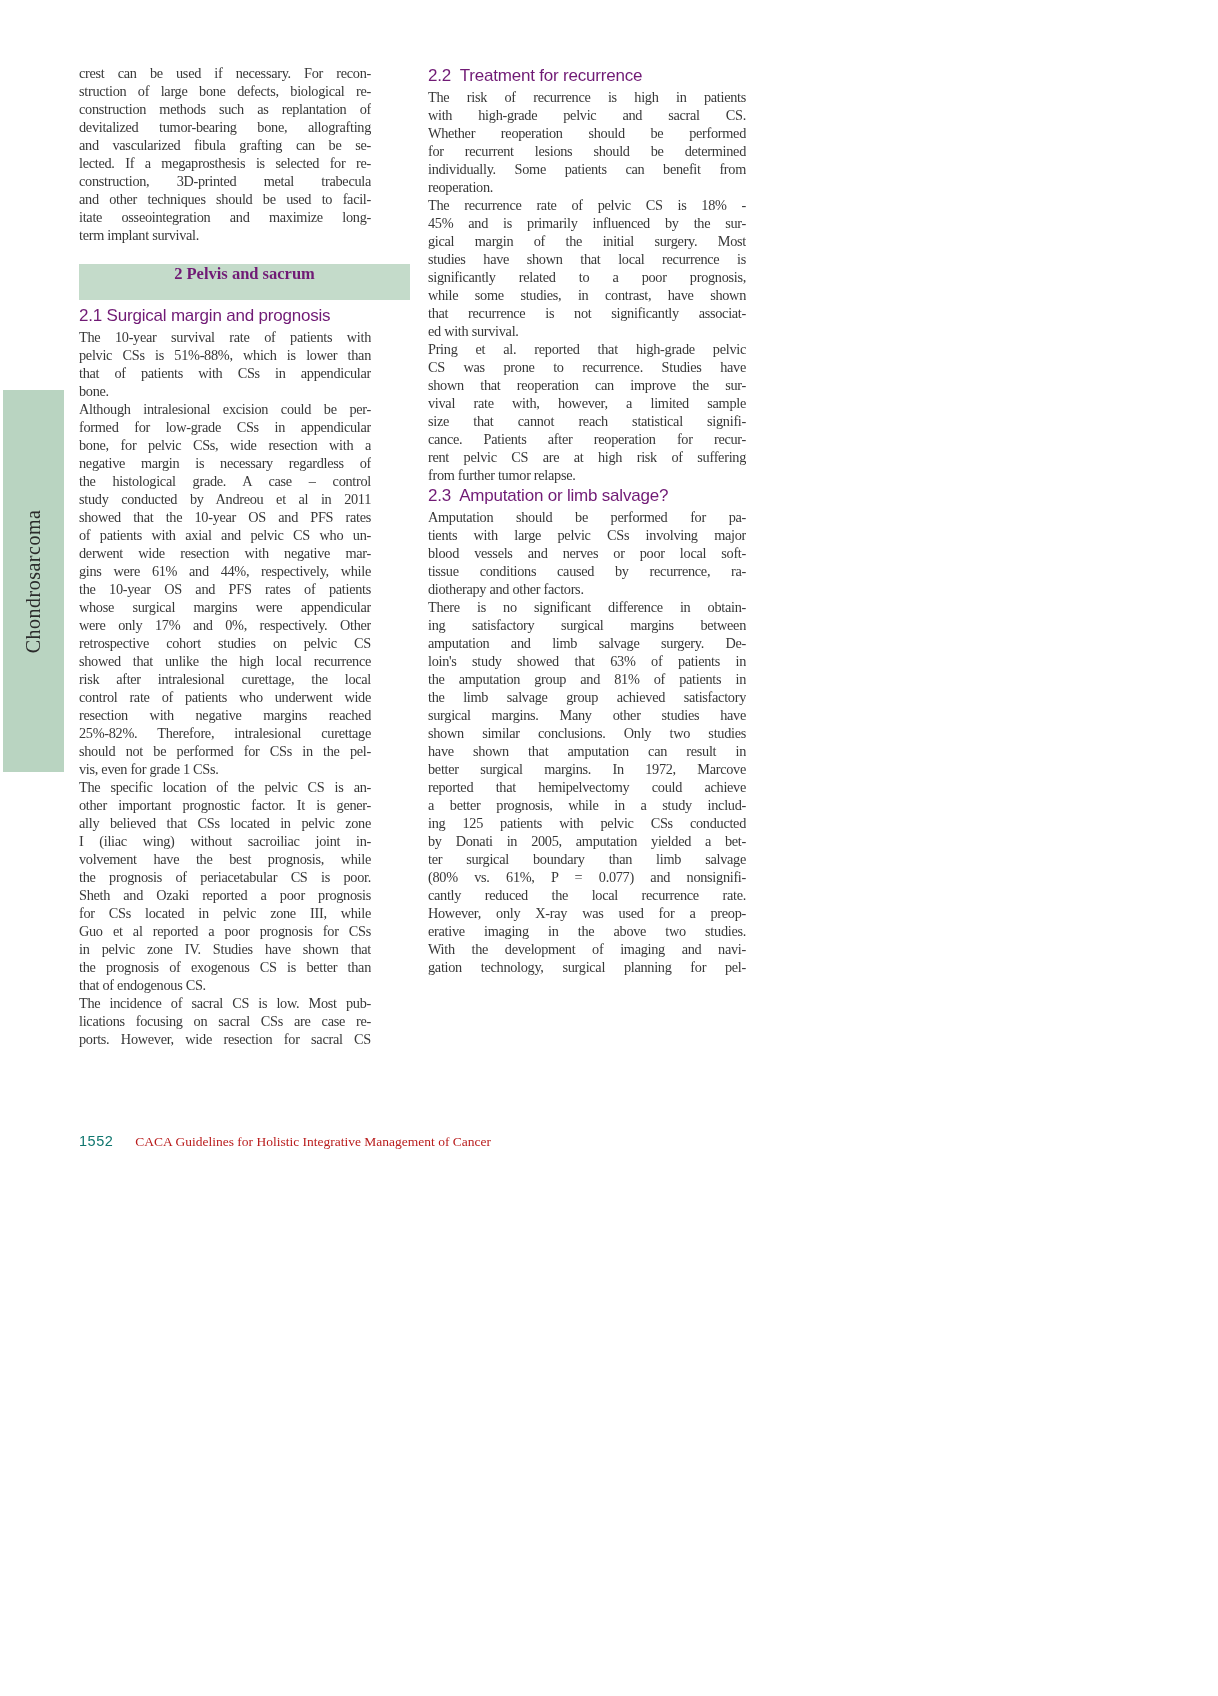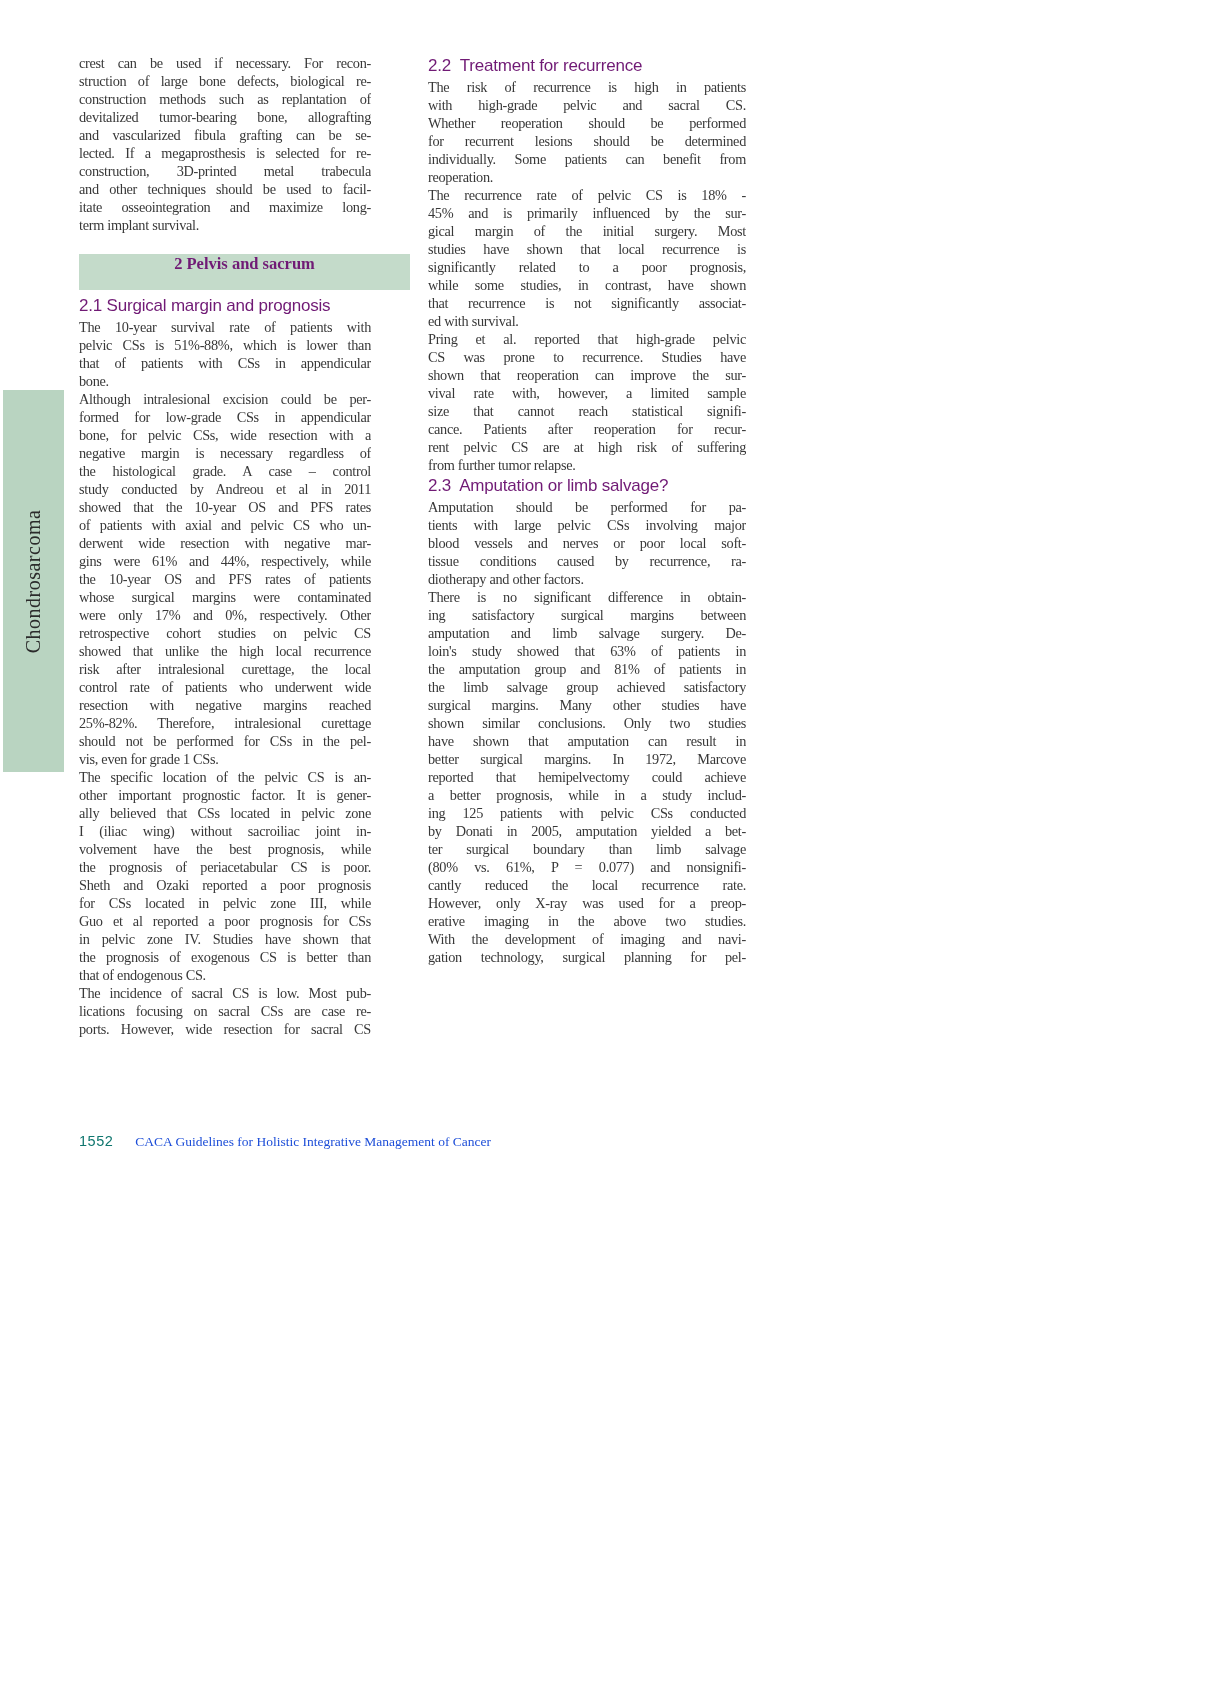--- a/index.html
+++ b/index.html
@@ -25,21 +25,21 @@
   .side-label {
     transform: rotate(-90deg);
     white-space: nowrap;
     font: 20px "Liberation Serif", serif;
     letter-spacing: 0.5px;
     color: #2b2b2b;
   }
   
   .col {
     position: absolute;
-    top: 54px;
+    top: 64px;
     font-size: 14.3px;
     letter-spacing: -0.3px;
   }
   .col-left  { left: 79px;  width: 292px; }
   .col-right { left: 428px; width: 318px; }
   .para { margin: 0; }
   .line {
     height: 18px; line-height: 18px;
     overflow: hidden;
     text-align: left;
@@ -74,21 +74,21 @@
     height: 18px; line-height: 18px;
     white-space: nowrap;
   }
   .page-num {
     font: 14.5px "Liberation Sans", sans-serif;
     letter-spacing: 0.5px;
     color: #0f766e;
   }
   .footer-title {
     font: 13.5px "Liberation Serif", serif;
-    color: #1d4ed8;
+    color: #b91c1c;
     margin-left: 22px;
   }
 </style>
 </head>
 <body>
 
 <div class="canvas">
 
   <div class="side-tab">
     <span class="side-label">Chondrosarcoma</span>
@@ -120,21 +120,21 @@
         <div class="line j">formed for low-grade CSs in appendicular</div>
         <div class="line j">bone, for pelvic CSs, wide resection with a</div>
         <div class="line j">negative margin is necessary regardless of</div>
         <div class="line j">the histological grade. A case – control</div>
         <div class="line j">study conducted by Andreou et al in 2011</div>
         <div class="line j">showed that the 10-year OS and PFS rates</div>
         <div class="line j">of patients with axial and pelvic CS who un-</div>
         <div class="line j">derwent wide resection with negative mar-</div>
         <div class="line j">gins were 61% and 44%, respectively, while</div>
         <div class="line j">the 10-year OS and PFS rates of patients</div>
-        <div class="line j">whose surgical margins were contaminated</div>
+        <div class="line j">whose surgical margins were appendicular</div>
         <div class="line j">were only 17% and 0%, respectively. Other</div>
         <div class="line j">retrospective cohort studies on pelvic CS</div>
         <div class="line j">showed that unlike the high local recurrence</div>
         <div class="line j">risk after intralesional curettage, the local</div>
         <div class="line j">control rate of patients who underwent wide</div>
         <div class="line j">resection with negative margins reached</div>
         <div class="line j">25%-82%. Therefore, intralesional curettage</div>
         <div class="line j">should not be performed for CSs in the pel-</div>
         <div class="line">vis, even for grade 1 CSs.</div>
       </div>

